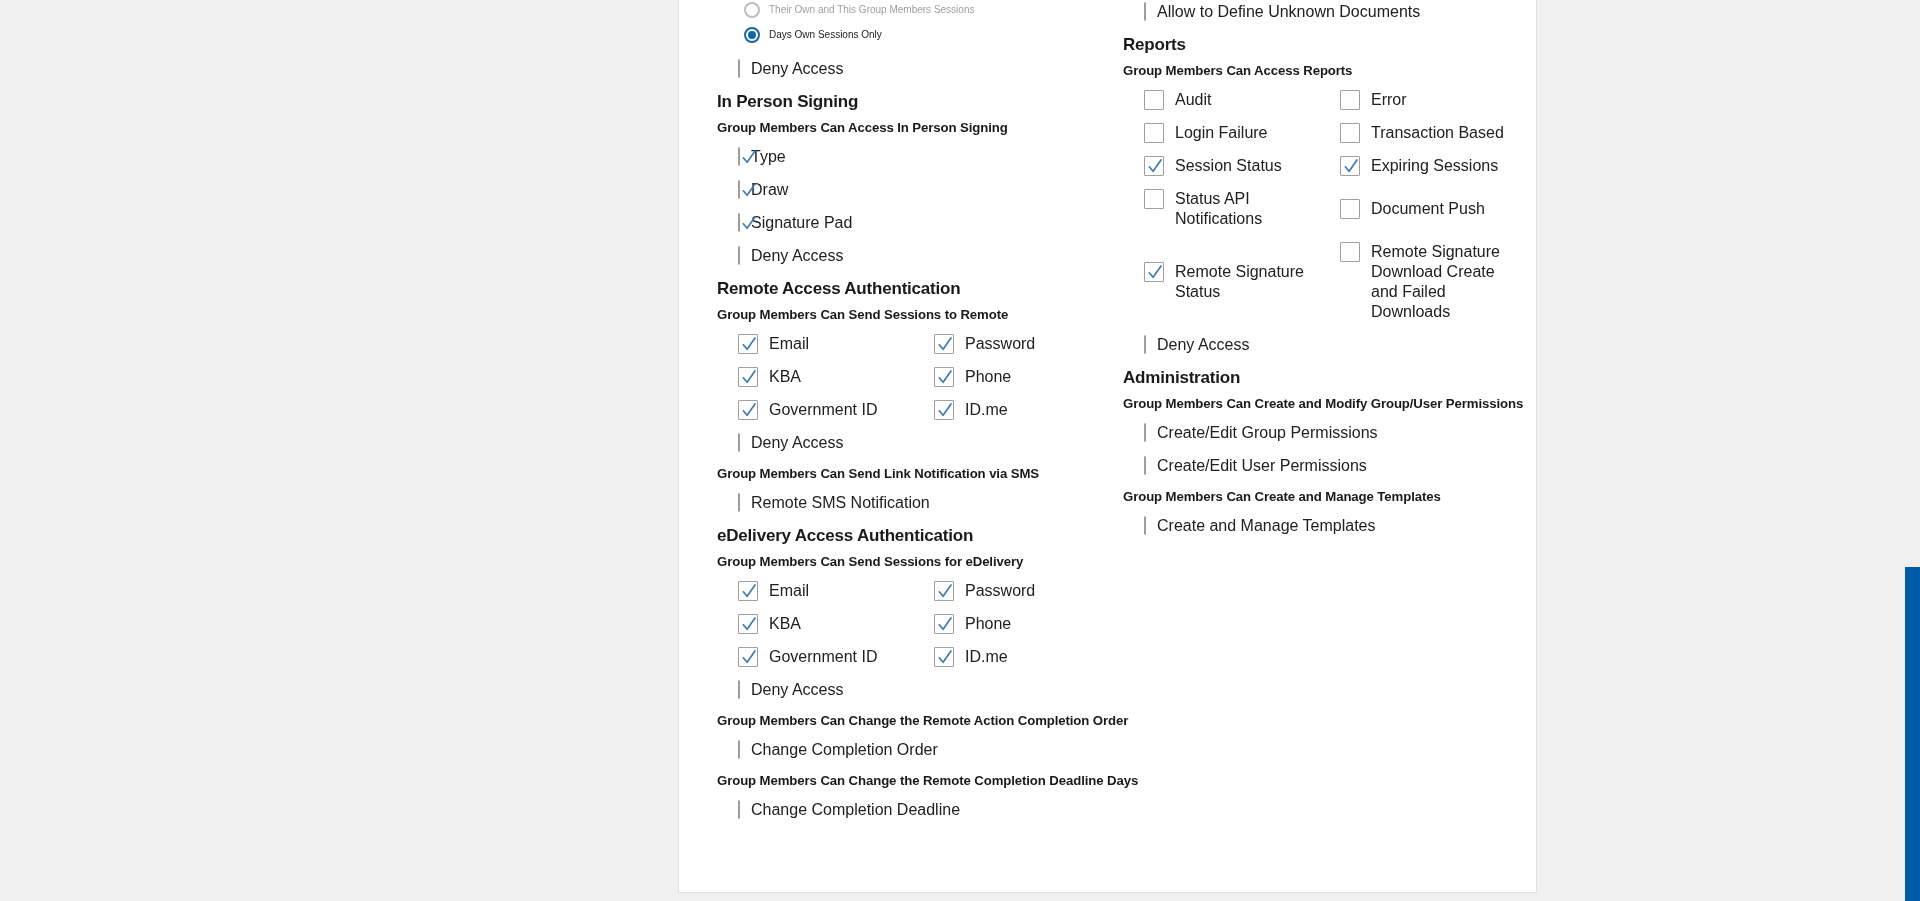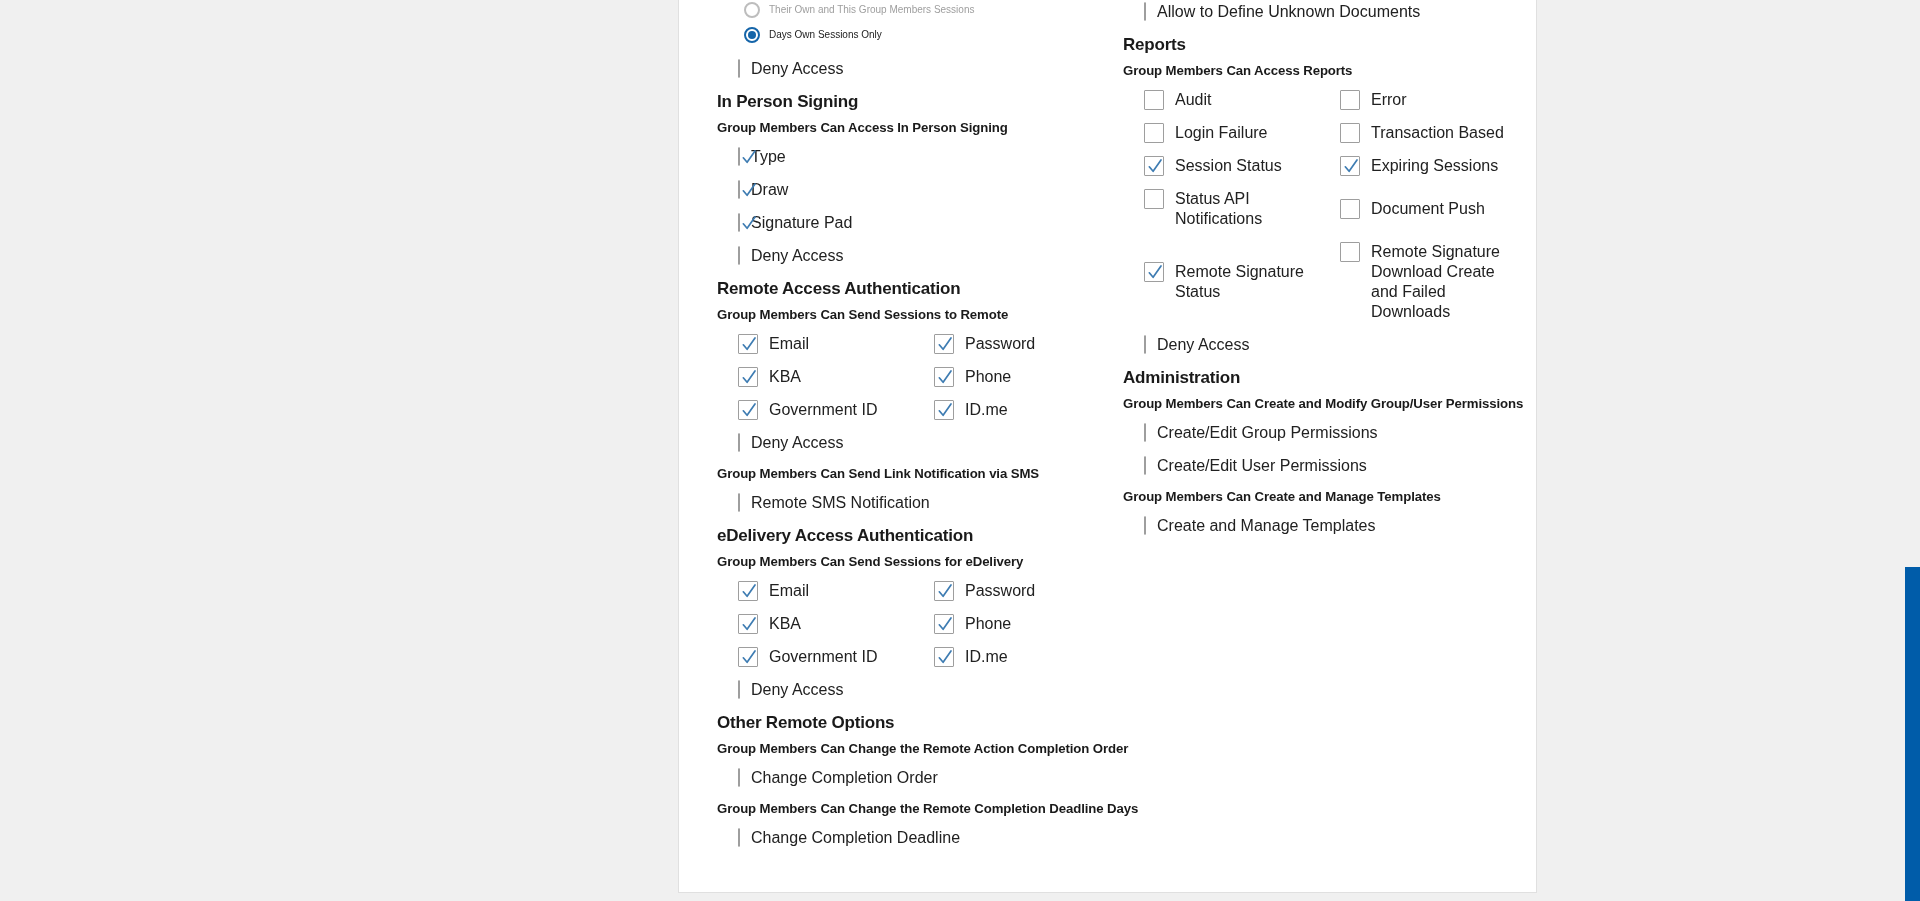--- a/index.html
+++ b/index.html
@@ -217,21 +217,20 @@
             <svg width="20" height="20" viewBox="0 0 20 20">
               <path d="M4.3 10.8 L8.1 15.3 L16 4" fill="none" stroke="currentColor" stroke-width="1.7" stroke-linecap="round" stroke-linejoin="round"></path>
             </svg>
           </span>
           <span class="cb-label">ID.me</span>
         </div>
       </div>
       <div class="cb-row">
         <div class="cell"><span class="box"></span><span class="cb-label">Deny Access</span></div>
       </div>
-      <div class="h">Other Remote Options</div>
       <div class="sh">Group Members Can Change the Remote Action Completion Order</div>
       <div class="cb-row">
         <div class="cell"><span class="box"></span><span class="cb-label">Change Completion Order</span></div>
       </div>
       <div class="sh" style="margin-top: 10px;">Group Members Can Change the Remote Completion Deadline Days</div>
       <div class="cb-row">
         <div class="cell"><span class="box"></span><span class="cb-label">Change Completion Deadline</span></div>
       </div>
     </div>
   <div class="col col-right" id="col-right">

